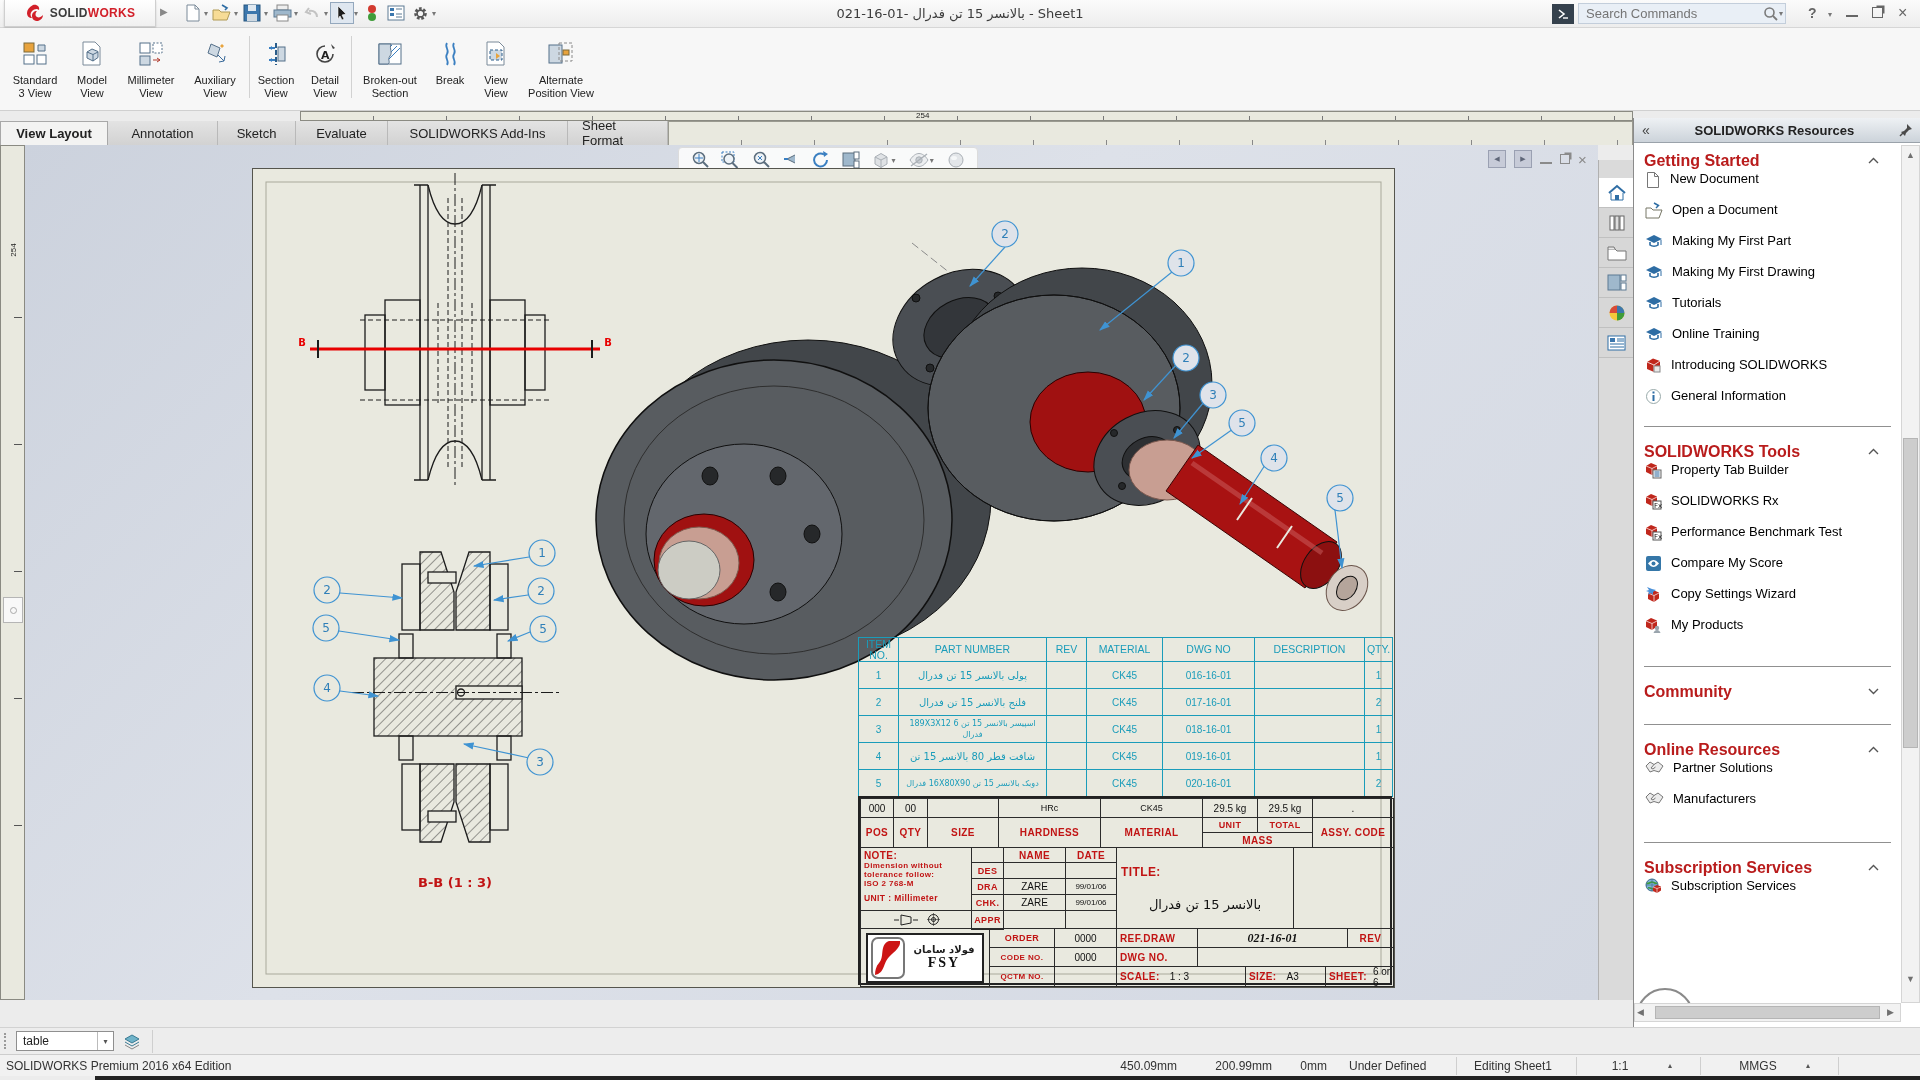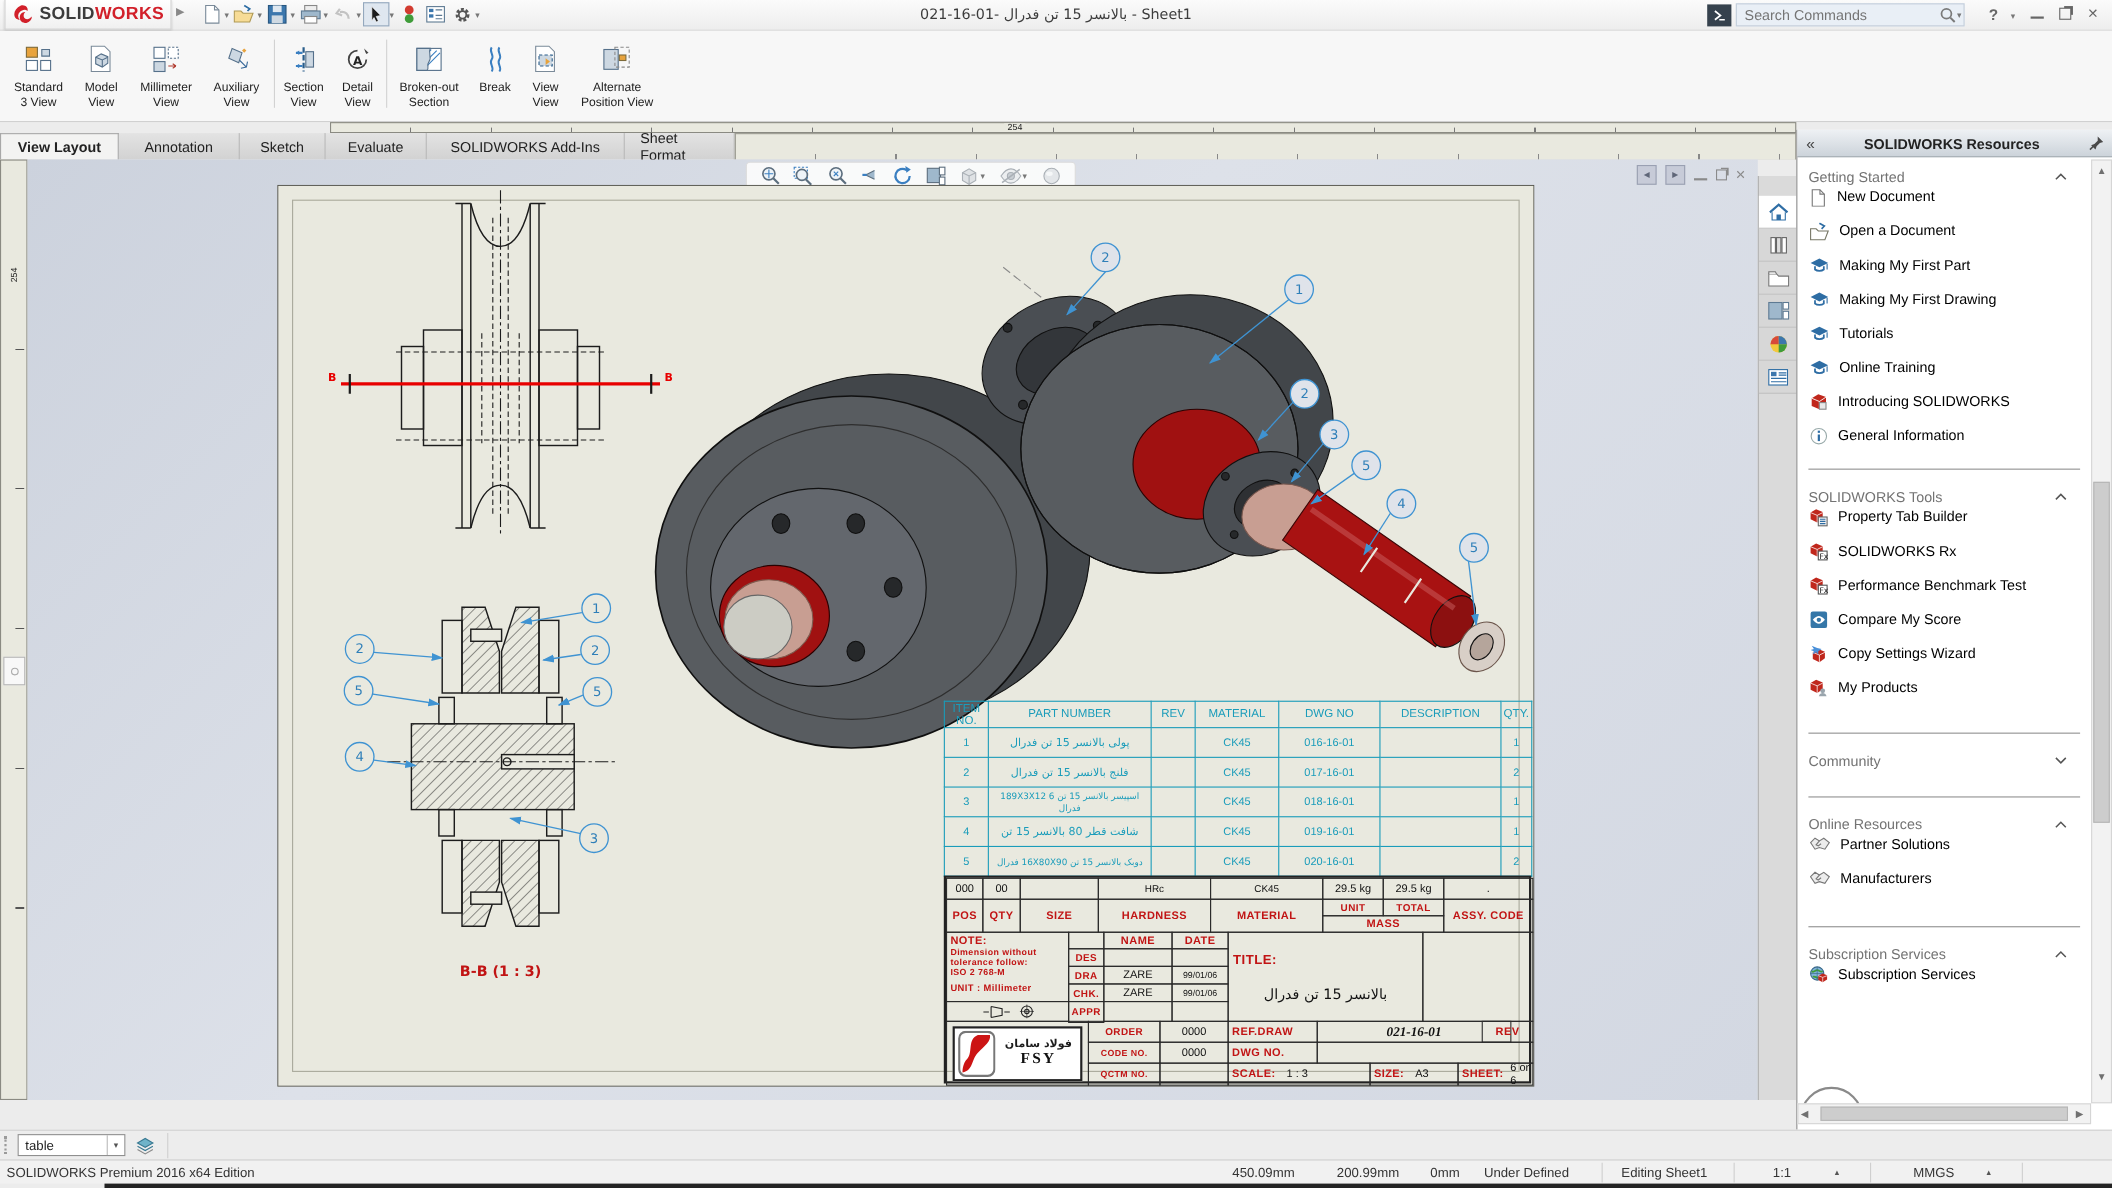--- a/index.html
+++ b/index.html
@@ -38,21 +38,21 @@
 #bom tr.hd td{font-size:10.5px;height:24px}
 #bom tr.r td{height:27px}
 
 #tblock{left:858px;top:796px;width:534px;height:189px;border:2px solid #222}
 .tc{position:absolute;border:1px solid #2b2b2b;display:flex;align-items:center;justify-content:center;font-size:10px;overflow:hidden}
 .rl{color:#c11414;font-weight:bold;letter-spacing:.4px}
 .bk{color:#111}
 
 #panel{left:1633px;top:118px;width:287px;height:909px;background:#fff;border-left:1px solid #8a8a8a}
 #phead{left:0;top:0;width:287px;height:25px;background:linear-gradient(#eef1f4,#ccd3da);border-bottom:1px solid #9aa2aa;display:flex;align-items:center;justify-content:space-between;padding:0 8px;font-weight:bold;font-size:13px;color:#222}
-.rhead{display:flex;align-items:center;justify-content:space-between;font-weight:normal;font-size:13px;color:#737373;padding:9px 22px 2px 10px;height:28px}
+.rhead{display:flex;align-items:center;justify-content:space-between;font-weight:bold;font-size:16px;color:#b91c1c;padding:9px 22px 2px 10px;height:28px}
 .rit{display:flex;align-items:flex-start;height:31px;padding-left:11px;font-size:13px;color:#000000;cursor:default}
 .rit svg{margin-right:9px;flex:none}
 .rhr{border:none;border-top:1px solid #909090;margin:7px 10px}
 .sbar{background:#f2f2f2;border:1px solid #d5d5d5}
 .sthumb{background:#cdcdcd;border:1px solid #b5b5b5}
 .sarrow{color:#707070;font-size:9px;text-align:center;line-height:18px}
 
 #sheetbar{left:0;top:1000px;width:1633px;height:27px;background:#d3d6db;border-bottom:1px solid #bfc3c8}
 .navb{width:18px;height:18px;background:#c7cbd8;border:1px solid #9aa0b2;color:#5f6678;font-size:7px;display:inline-flex;align-items:center;justify-content:center}
 #s1tab{left:116px;top:1px;width:88px;height:26px;background:#f5f5f4;border:1px solid #9a9a9a;border-bottom:none;display:flex;align-items:center;justify-content:center;gap:4px;font-weight:bold;font-size:12px;color:#222}
@@ -72,21 +72,21 @@
 <body>
 
 <div id="root">
 
   <div id="titlebar" class="a">
     <div id="logo" class="a">
       <svg width="22" height="18" viewBox="0 0 22 18">
           <path d="M8 1C4 3 2 6 2 9c0 3 2 5 5 5-2-2-2-5 0-7S12 4 14 6c1-3-2-6-6-5z" fill="#d2202a"></path>
           <path d="M12 7c-3 0-5 2-5 5s2 5 6 5c3-1 5-3 5-6-2 2-4 3-6 2s-2-4 0-6z" fill="#d2202a"></path>
         </svg>
-      <span style="font-size:16px;letter-spacing:.3px"><b style="color:#3c3c3c">SOLID</b><b style="color:#d2202a">WORKS</b></span>
+      <span style="font-size:12px;letter-spacing:.3px"><b style="color:#3c3c3c">SOLID</b><b style="color:#d2202a">WORKS</b></span>
     </div>
     <span class="a" style="left:160px;top:6px;color:#888;font-size:10px">▶</span>
     <div class="a flex" style="left:180px;top:2px">
       <span class="qi">
           <svg width="17" height="18" viewBox="0 0 17 18">
             <path d="M3 1h8l4 4v12H3z" fill="#fff" stroke="#7a8a99"></path>
             <path d="M11 1v4h4" fill="none" stroke="#7a8a99"></path>
           </svg>
         </span>
         <span class="dd">▾</span>
@@ -728,21 +728,21 @@
     </div>
 
     <div class="tc rl" style="left:129px;top:130px;width:66px;height:20px;font-size:9px">ORDER</div>
     <div class="tc bk" style="left:194px;top:130px;width:63px;height:20px">0000</div>
     <div class="tc rl" style="left:129px;top:149px;width:66px;height:20px;font-size:8px">CODE NO.</div>
     <div class="tc bk" style="left:194px;top:149px;width:63px;height:20px">0000</div>
     <div class="tc rl" style="left:129px;top:168px;width:66px;height:21px;font-size:8px">QCTM NO.</div>
     <div class="tc bk" style="left:194px;top:168px;width:63px;height:21px"></div>
 
     <div class="tc rl" style="left:256px;top:130px;width:82px;height:20px;justify-content:flex-start;padding-left:3px">REF.DRAW</div>
-    <div class="tc bk" style="left:337px;top:130px;width:177px;height:20px;font-family:'Liberation Serif',serif;font-style:italic;font-weight:bold;font-size:12px">021-16-01</div>
+    <div class="tc bk" style="left:337px;top:130px;width:151px;height:20px;font-family:'Liberation Serif',serif;font-style:italic;font-weight:bold;font-size:12px">021-16-01</div>
     <div class="tc rl" style="left:487px;top:130px;width:47px;height:20px">REV</div>
     <div class="tc rl" style="left:256px;top:149px;width:82px;height:20px;justify-content:flex-start;padding-left:3px">DWG NO.</div>
     <div class="tc bk" style="left:337px;top:149px;width:197px;height:20px"></div>
     <div class="tc" style="left:256px;top:168px;width:130px;height:21px;justify-content:flex-start;padding-left:3px;gap:10px">
         <span class="rl">SCALE:</span>
         <span class="bk">1 : 3</span>
       </div>
     <div class="tc" style="left:385px;top:168px;width:81px;height:21px;justify-content:flex-start;padding-left:3px;gap:10px">
         <span class="rl">SIZE:</span>
         <span class="bk">A3</span>

